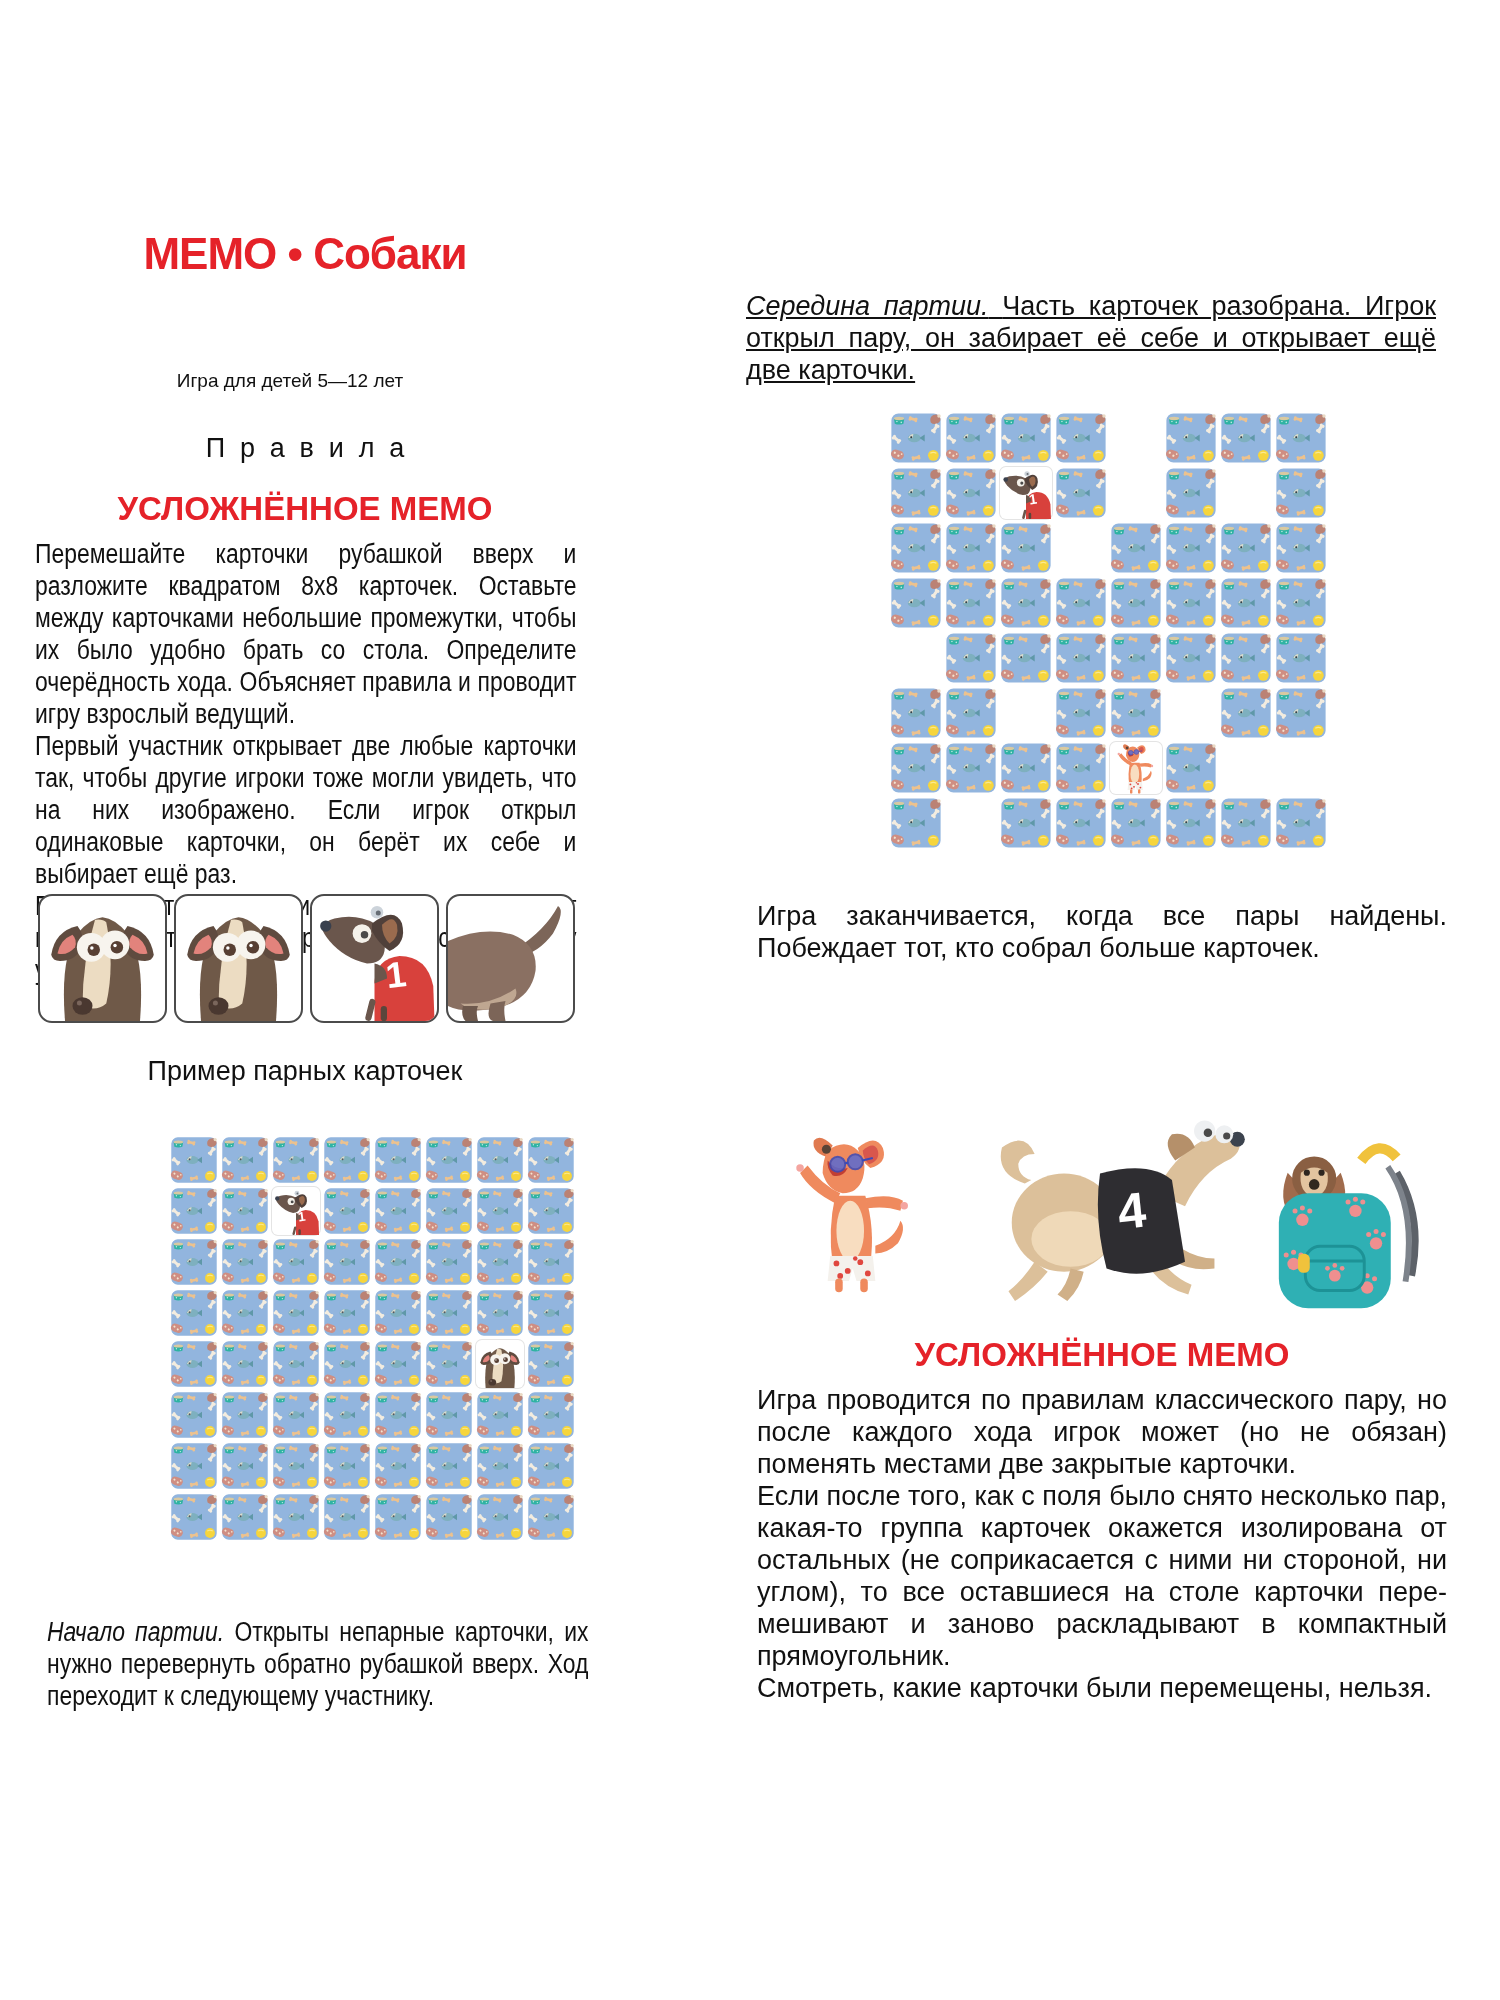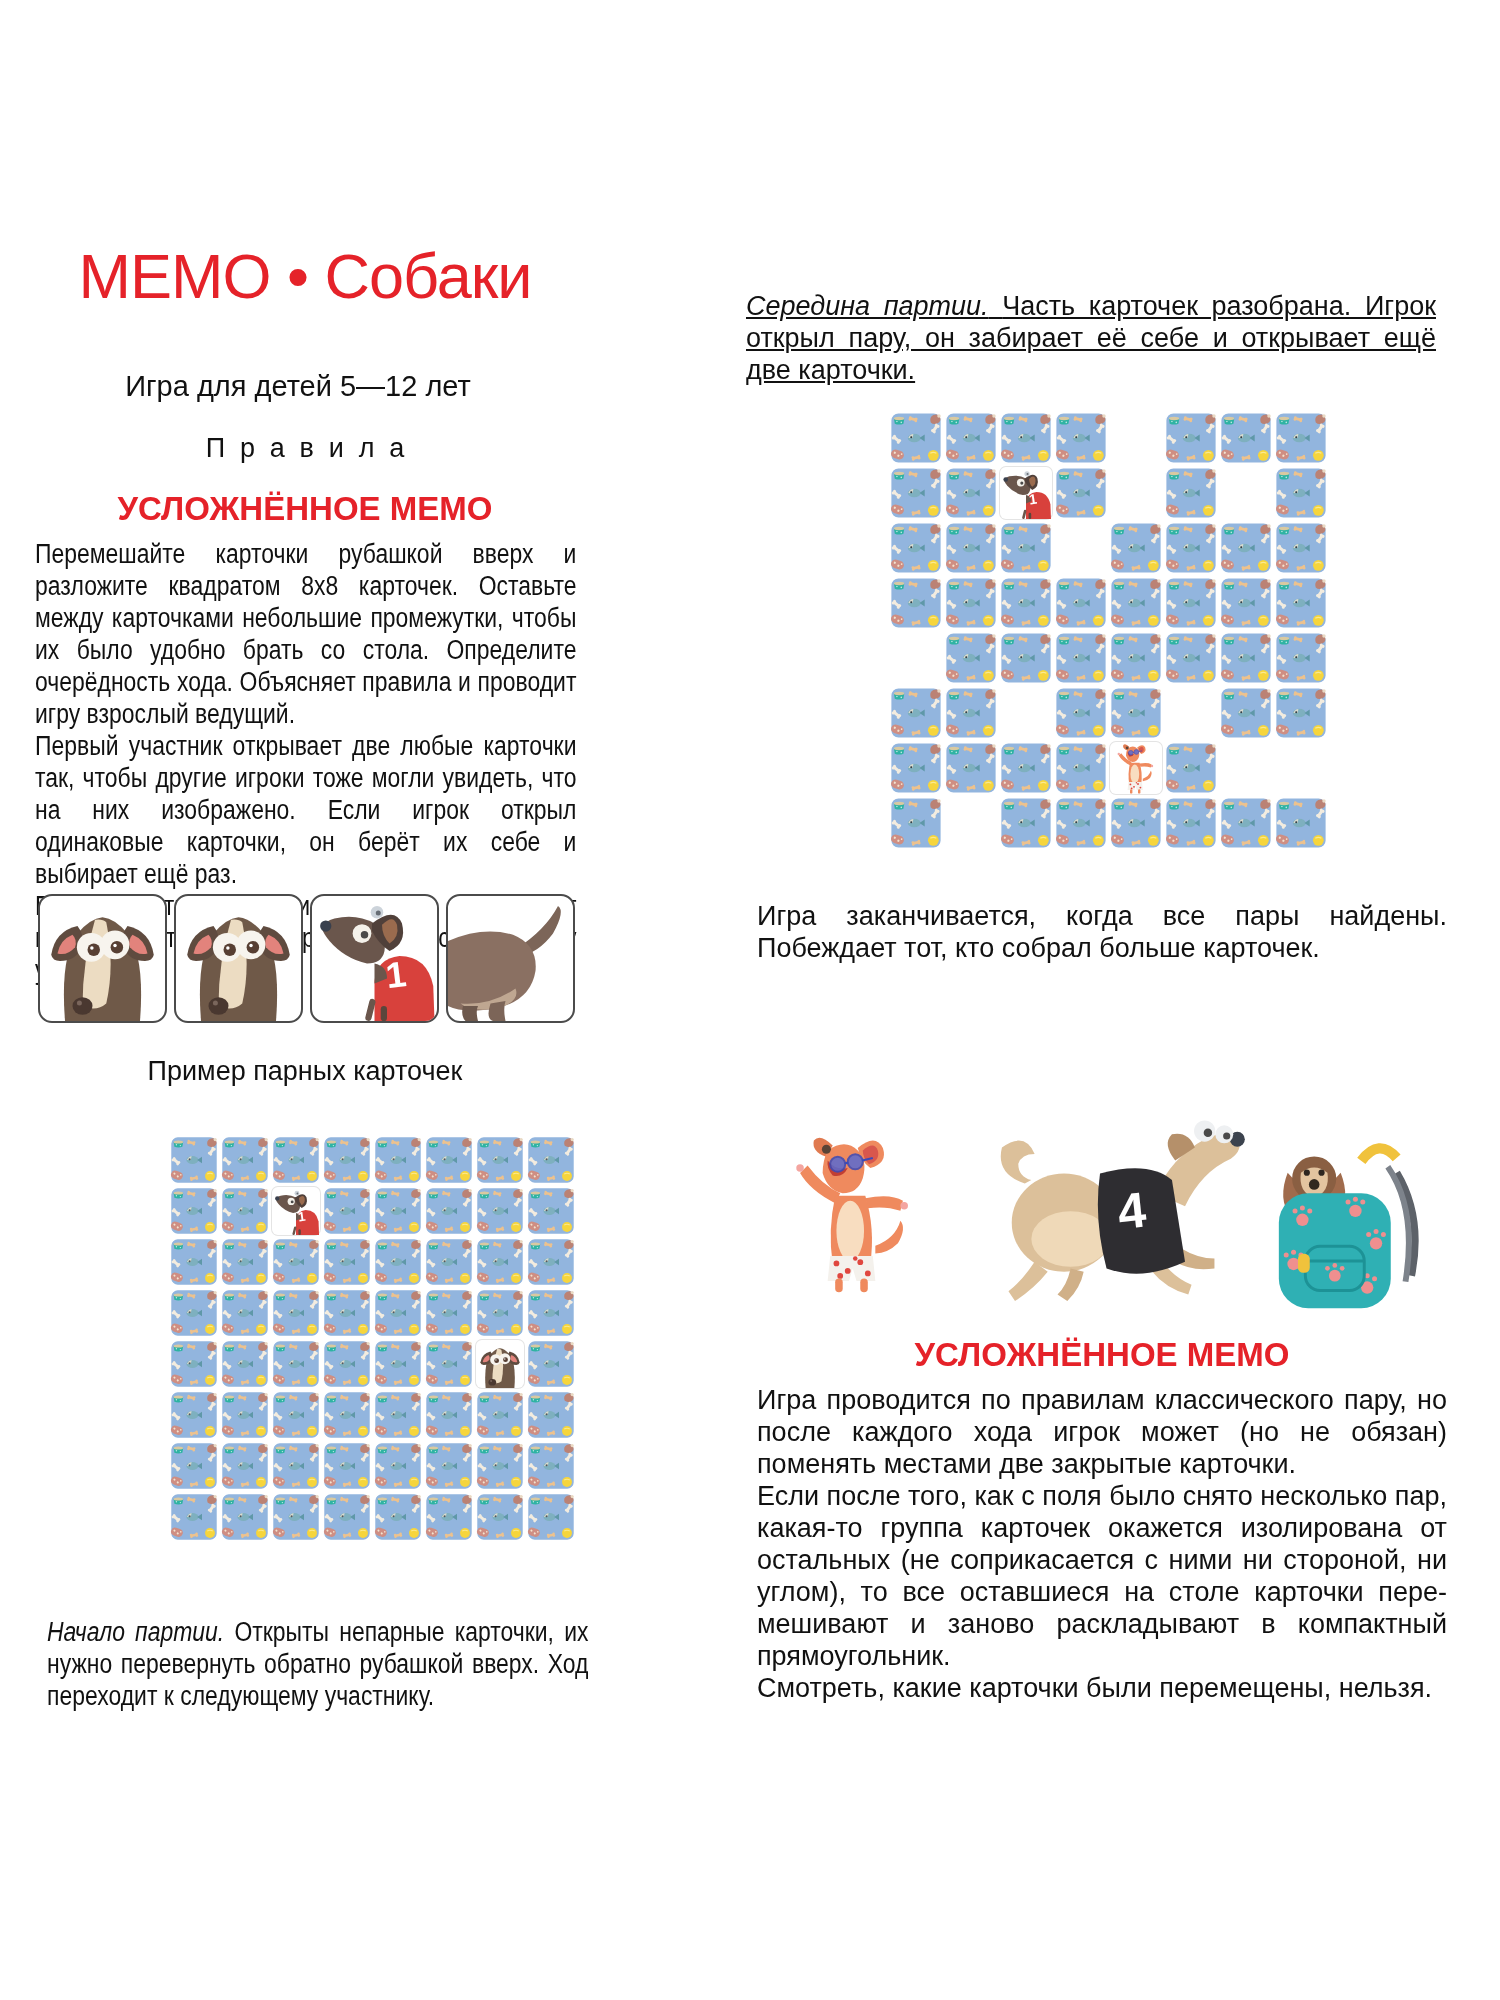--- a/index.html
+++ b/index.html
@@ -1,21 +1,21 @@
 <!DOCTYPE html>
 <html><head>
 <meta charset="utf-8">
 <style>
   html,body{margin:0;padding:0;background:#fff;}
   body{width:1500px;height:2000px;position:relative;font-family:"Liberation Sans",sans-serif;color:#111;}
   :root{--red:#e52229;--cardblue:#92b5de;}
   .abs{position:absolute;}
   .center{text-align:center;}
-  .title{left:35px;top:240px;width:540px;font-size:63px;font-weight:normal;color:var(--red);letter-spacing:-1px;}
-  .subtitle{left:28px;top:370px;width:540px;font-size:29px;}
+  .title{left:35px;top:229px;width:540px;font-size:44px;font-weight:bold;color:var(--red);letter-spacing:-1px;}
+  .subtitle{left:20px;top:370px;width:540px;font-size:19px;}
   .pravila{left:35px;top:433px;width:540px;font-size:27px;letter-spacing:.55em;text-indent:.55em;}
   .h-red{font-weight:bold;color:var(--red);font-size:33px;text-align:center;letter-spacing:0;}
   .h-classic{left:35px;top:490px;width:540px;}
   .h-advanced{left:757px;top:1336px;width:690px;}
   .body-text{font-size:27px;line-height:32px;text-align:justify;}
   .body-text p{margin:0;}
   .cond{transform:scaleX(.85);transform-origin:0 0;width:637px;}
   .classic-text{left:35px;top:538px;}
   .start-note{left:31px;top:1616px;margin-left:16px;}
   .lead-italic{font-style:italic;}

